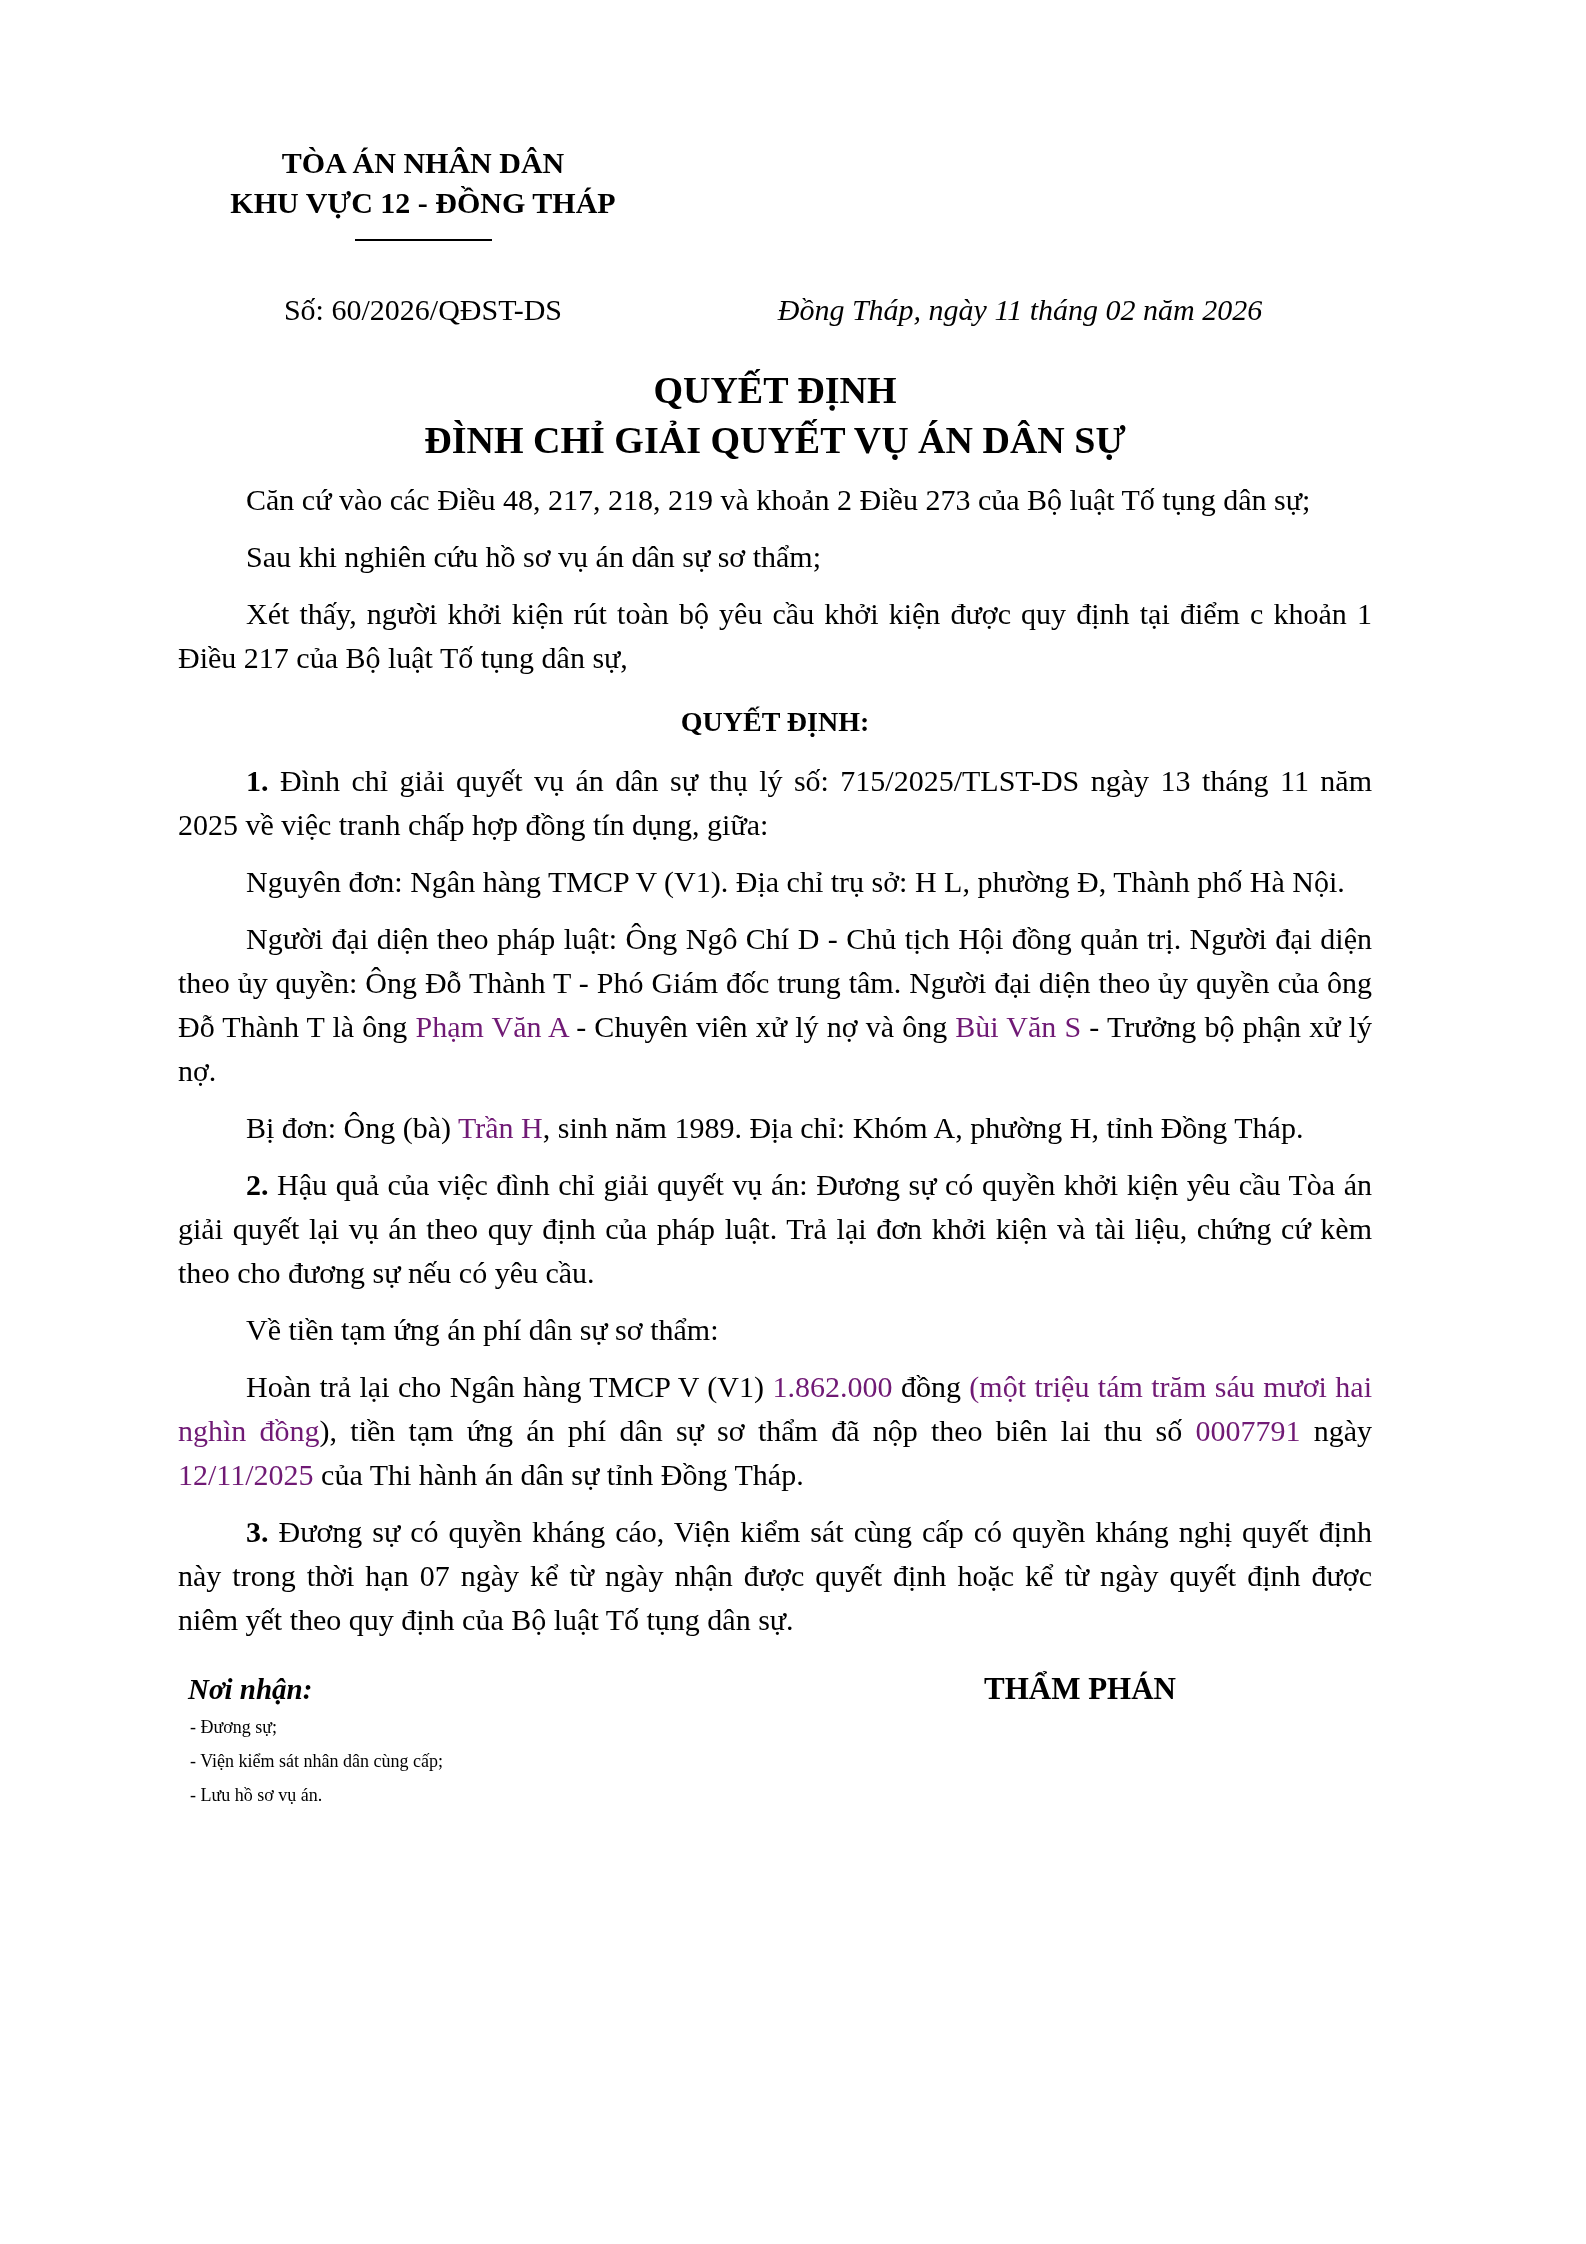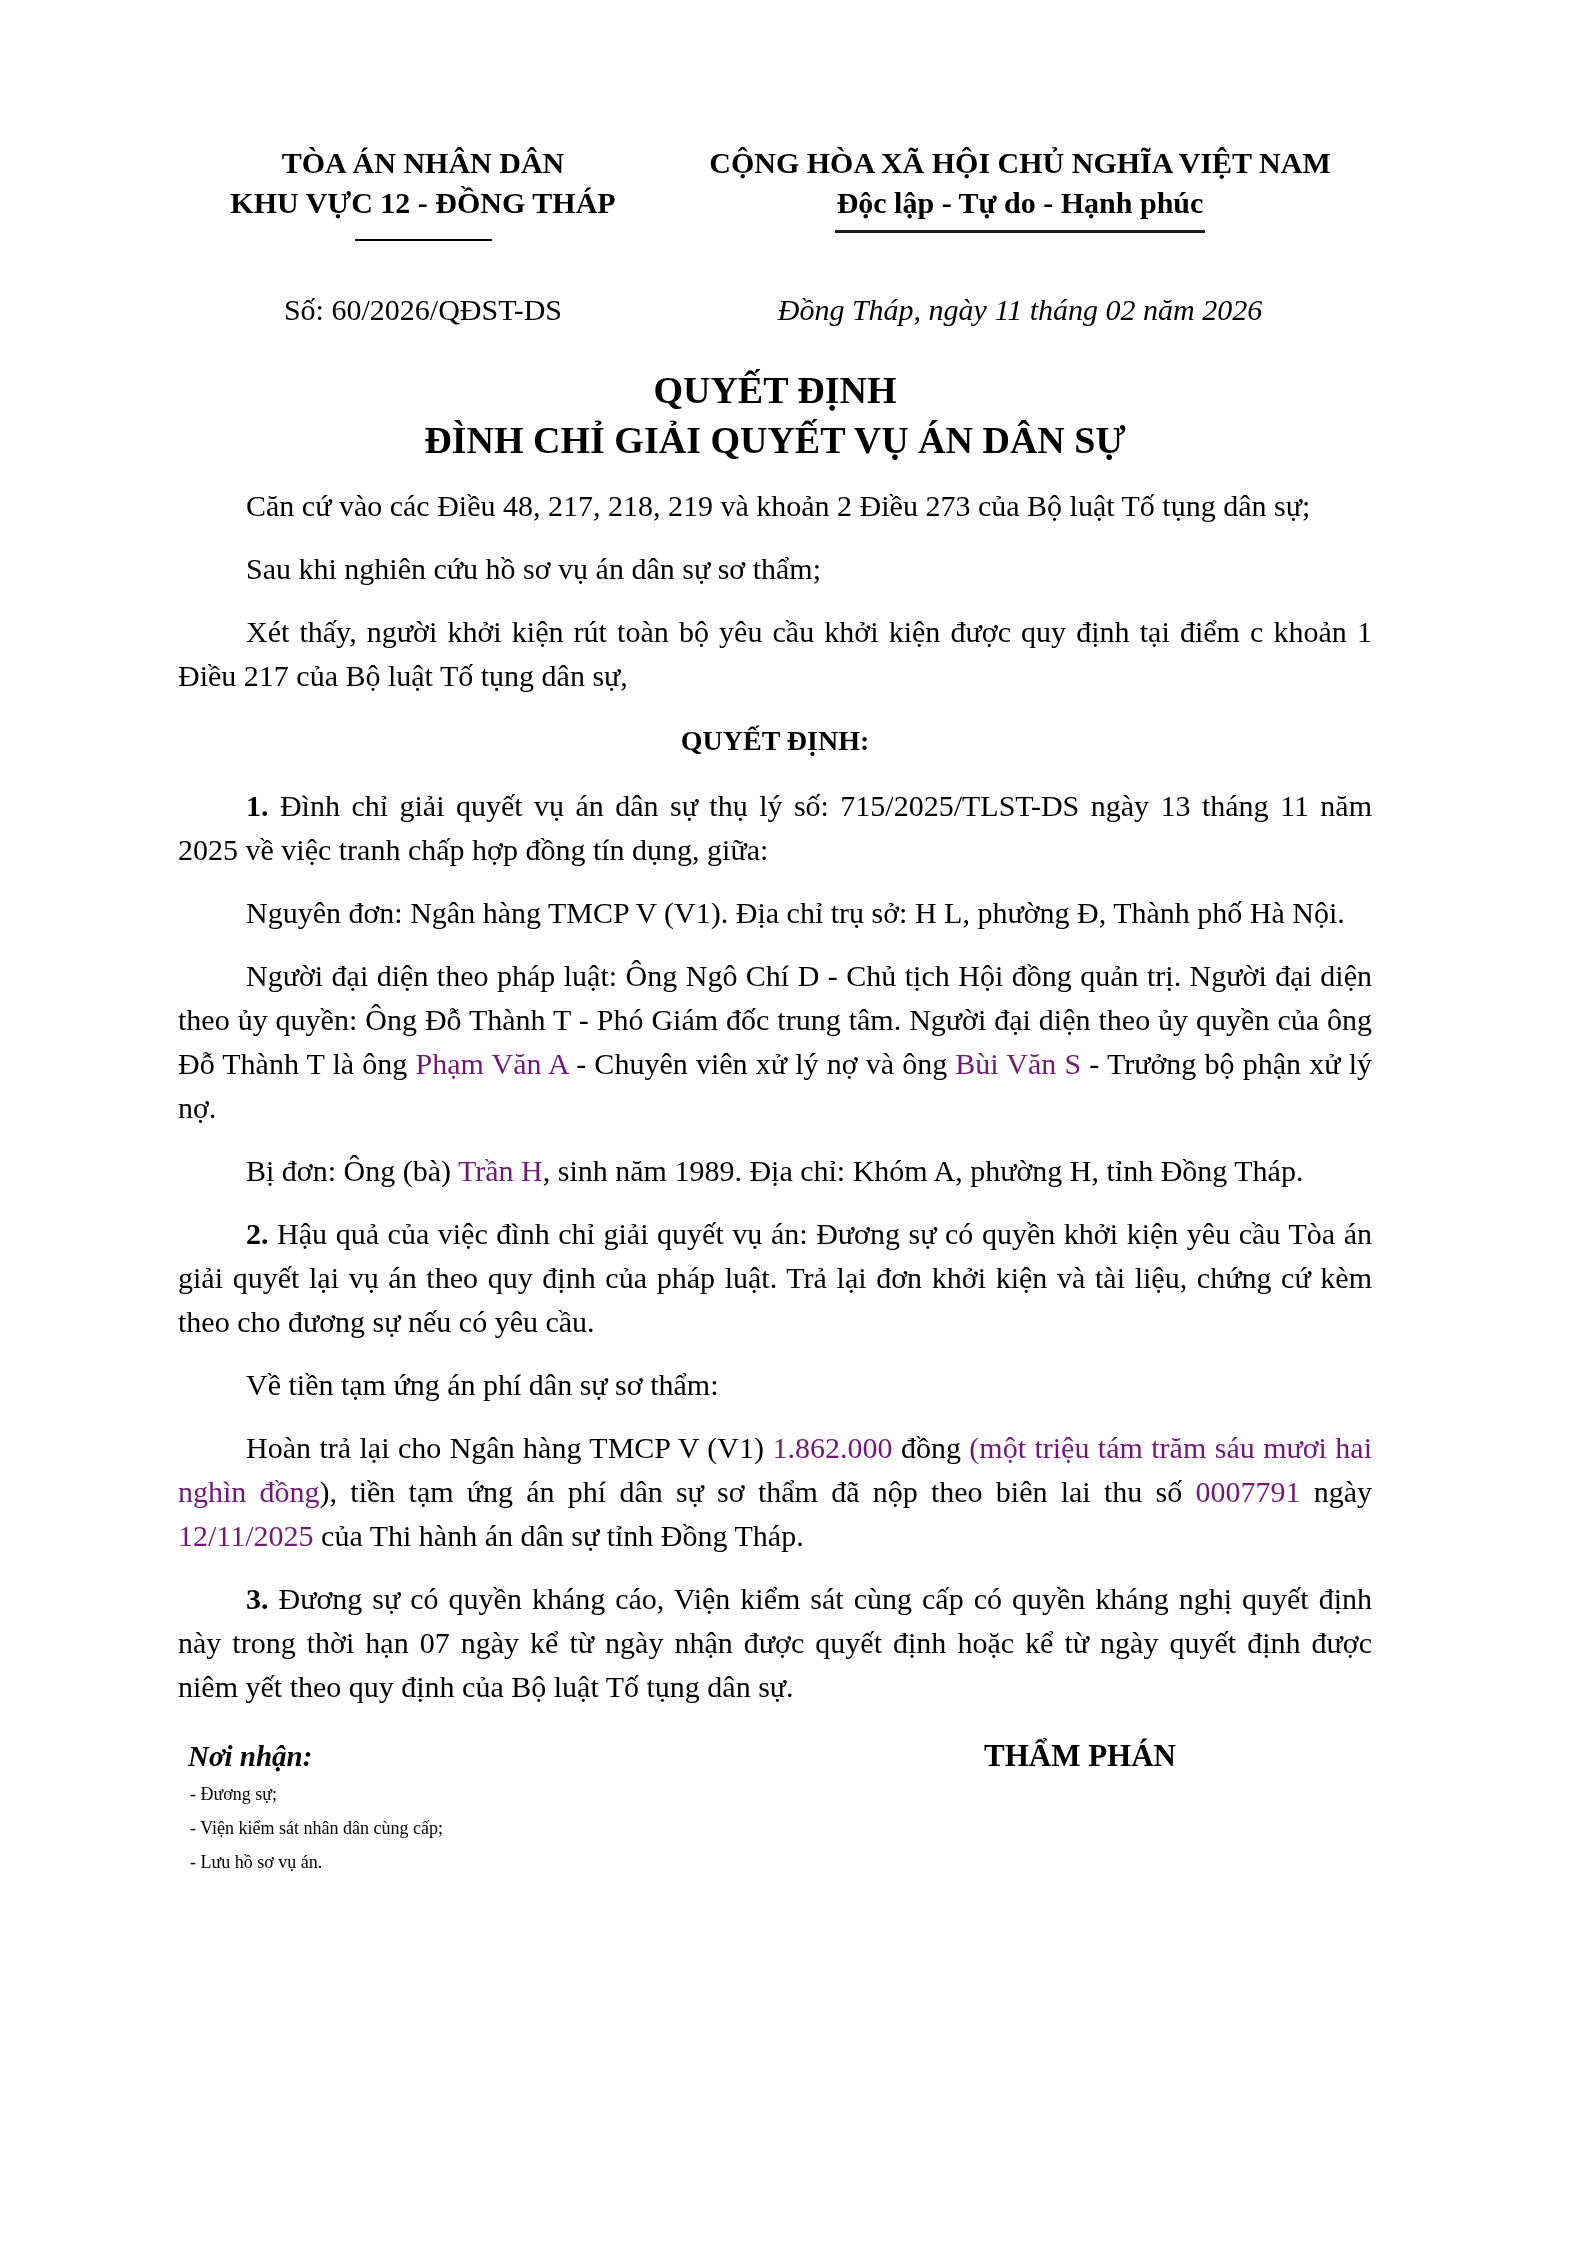--- a/index.html
+++ b/index.html
@@ -29,21 +29,21 @@
   
   .meta-row { display: flex; margin-top: 52px; }
   .meta-left { width: 490px; text-align: center; }
   .meta-right { flex: 1; text-align: center; font-style: italic; }
 
   
   .doc-title { text-align: center; font-weight: bold; font-size: 38px; line-height: 50px; margin-top: 38px; }
 
   
   .body-text { margin-top: 12px; }
-  .para { text-align: justify; text-indent: 68px; margin: 19px 0; line-height: 44px; }
+  .para { text-align: justify; text-indent: 68px; margin: 13px 0; line-height: 44px; }
   .decision-heading { text-align: center; font-weight: bold; font-size: 28px; line-height: 48px; margin: 18px 0 10px; }
 
   
   .footer-row { display: flex; margin-top: 26px; align-items: flex-start; }
   .footer-left { flex: 1; padding-left: 10px; }
   .recipients-label { font-weight: bold; font-style: italic; font-size: 29px; line-height: 42px; }
   .recipient { font-size: 18px; line-height: 34px; padding-left: 2px; }
   .footer-right { width: 560px; margin-right: 12px; text-align: center; }
   .judge-title { font-weight: bold; font-size: 31px; line-height: 42px; }
   .judge-name { font-weight: bold; font-size: 32px; margin-top: 212px; }
@@ -51,26 +51,20 @@
 </head>
 <body>
 
 <div class="page">
 
   <div class="header-row">
     <div class="header-left">
       <div>TÒA ÁN NHÂN DÂN</div>
       <div>KHU VỰC 12 - ĐỒNG THÁP</div>
       <div class="left-rule"></div>
-    </div>
-    <div class="header-right">
-      <div>CỘNG HÒA XÃ HỘI CHỦ NGHĨA VIỆT NAM</div>
-      <div>
-        <span class="motto-underline">Độc lập - Tự do - Hạnh phúc</span>
-      </div>
     </div>
   </div>
 
   <div class="meta-row">
     <div class="meta-left">Số: 60/2026/QĐST-DS</div>
     <div class="meta-right">Đồng Tháp, ngày 11 tháng 02 năm 2026</div>
   </div>
 
   <div class="doc-title">
     <div>QUYẾT ĐỊNH</div>

